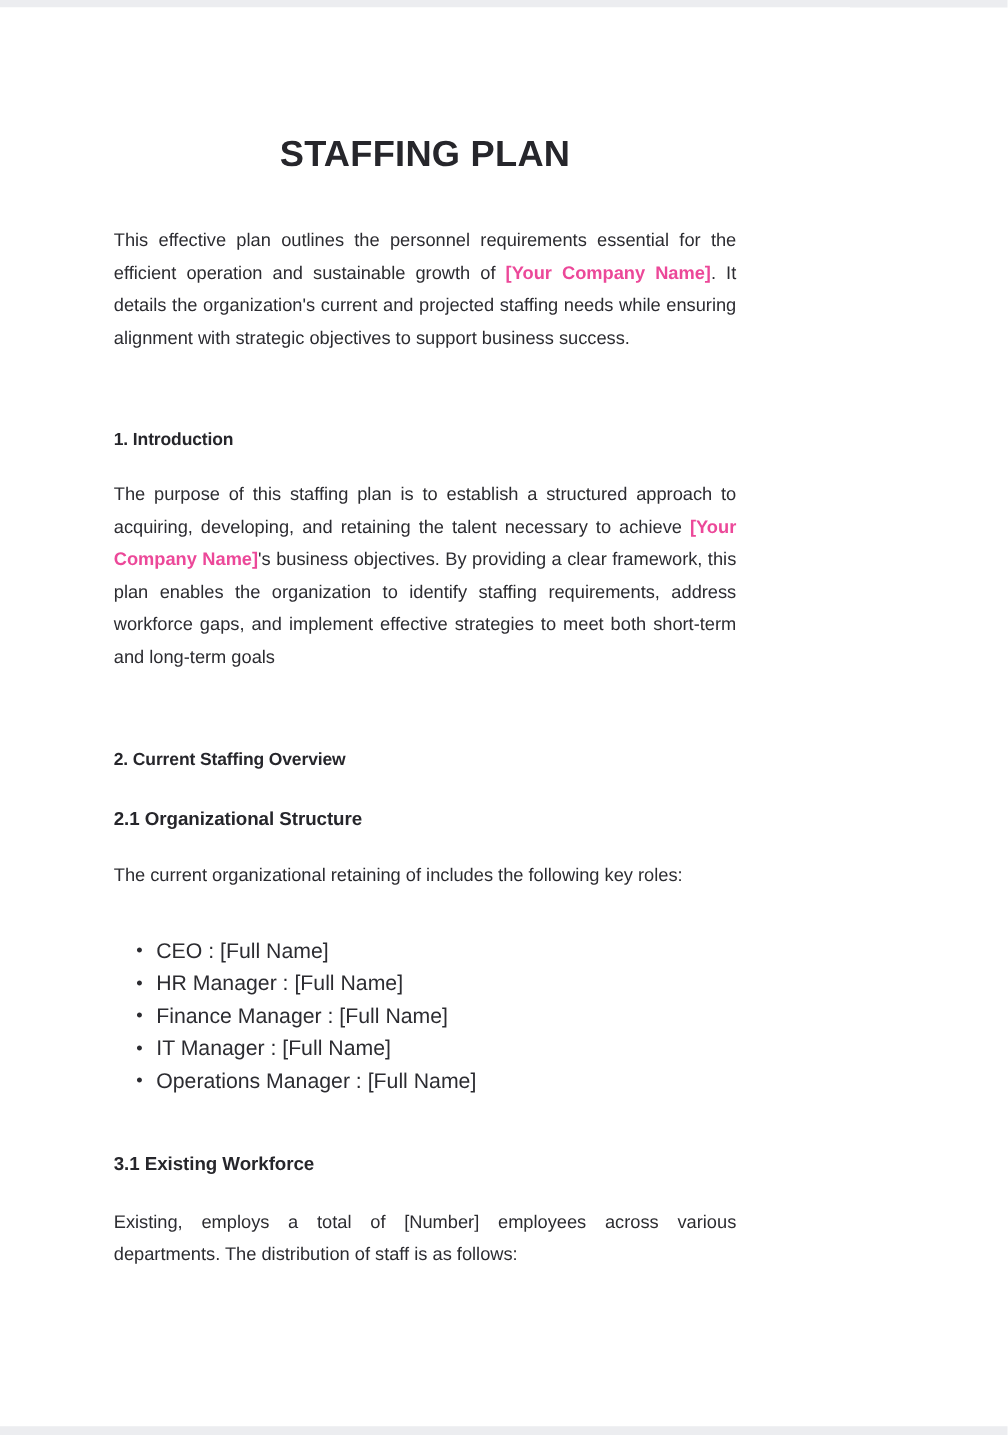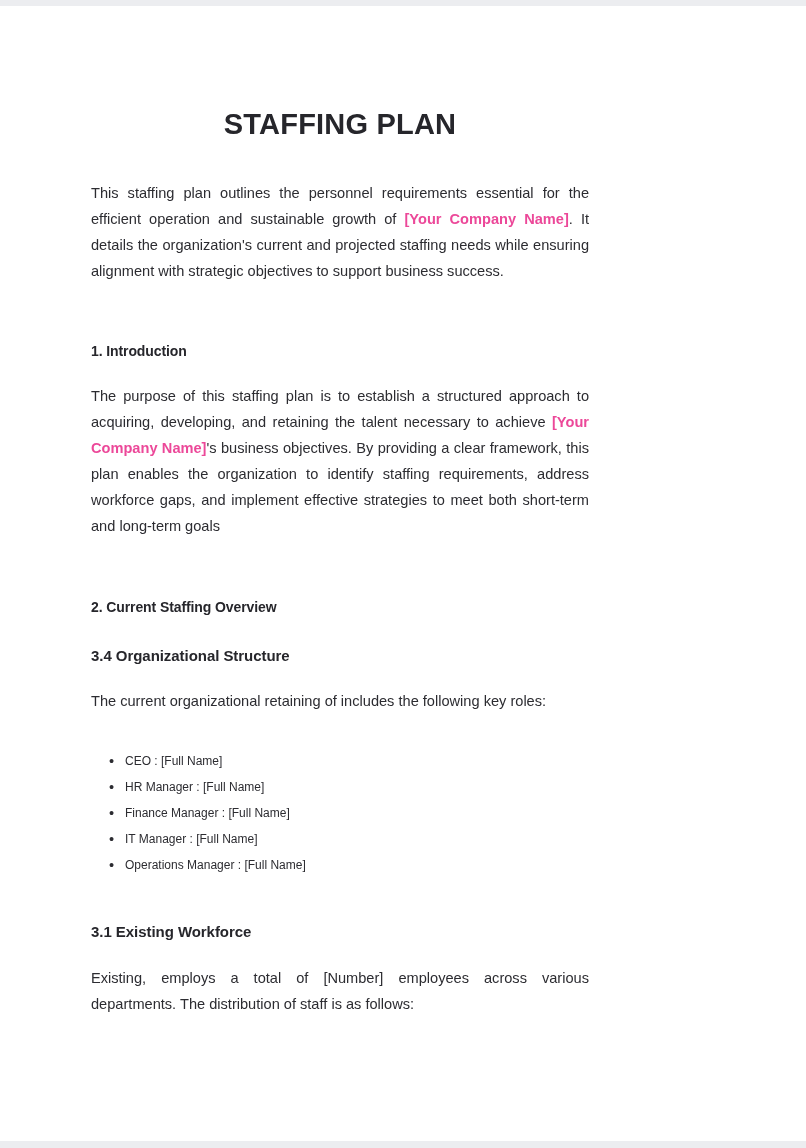--- a/index.html
+++ b/index.html
@@ -103,21 +103,21 @@
   .gap-sub22-para    { height: 23px; }
 
   ul.role-list {
     margin: 0;
     padding: 0 0 0 18px;
     list-style: none;
   }
   ul.role-list li {
     position: relative;
     color: #2c2c31;
-    font-size: 12px;
+    font-size: 17px;
     line-height: 26px;
     padding-left: 16px;
   }
   ul.role-list li::before {
     content: "\2022";
     position: absolute;
     left: 0;
     top: 0;
     font-size: 14.6px;
     line-height: 26px;
@@ -133,37 +133,37 @@
 <body>
 
 <div class="page-shell">
 
   <div class="edge-band top"></div>
 
   <div class="doc-body">
 
     <h1 class="doc-title">STAFFING PLAN</h1>
 
-    <p class="para intro-para"><span>This staffing plan outlines the personnel requirements essential for the efficient operation and sustainable growth of </span><span class="bold-field">[Your Company Name]</span><span>. It details the organization's current and projected staffing needs while ensuring alignment with strategic objectives to support business success.</span></p>
+    <p class="para intro-para"><span>This effective plan outlines the personnel requirements essential for the efficient operation and sustainable growth of </span><span class="bold-field">[Your Company Name]</span><span>. It details the organization's current and projected staffing needs while ensuring alignment with strategic objectives to support business success.</span></p>
 
     <div class="gap-intro-heading"></div>
 
     <h2 class="section-heading">1. Introduction</h2>
 
     <div class="gap-heading-para"></div>
 
     <p class="para"><span>The purpose of this staffing plan is to establish a structured approach to acquiring, developing, and retaining the talent necessary to achieve </span><span class="bold-field">[Your Company Name]</span><span>'s business objectives. By providing a clear framework, this plan enables the organization to identify staffing requirements, address workforce gaps, and implement effective strategies to meet both short-term and long-term goals</span></p>
 
     <div class="gap-para-section2"></div>
 
     <h2 class="section-heading">2. Current Staffing Overview</h2>
 
     <div class="gap-sec2-sub"></div>
 
-    <h3 class="sub-heading">3.4 Organizational Structure</h3>
+    <h3 class="sub-heading">2.1 Organizational Structure</h3>
 
     <div class="gap-sub-para"></div>
 
     <p class="para">The current organizational retaining of includes the following key roles:</p>
 
     <div class="gap-para-list"></div>
 
     <ul class="role-list">
       <li>CEO : [Full Name]</li>
       <li>HR Manager : [Full Name]</li>

